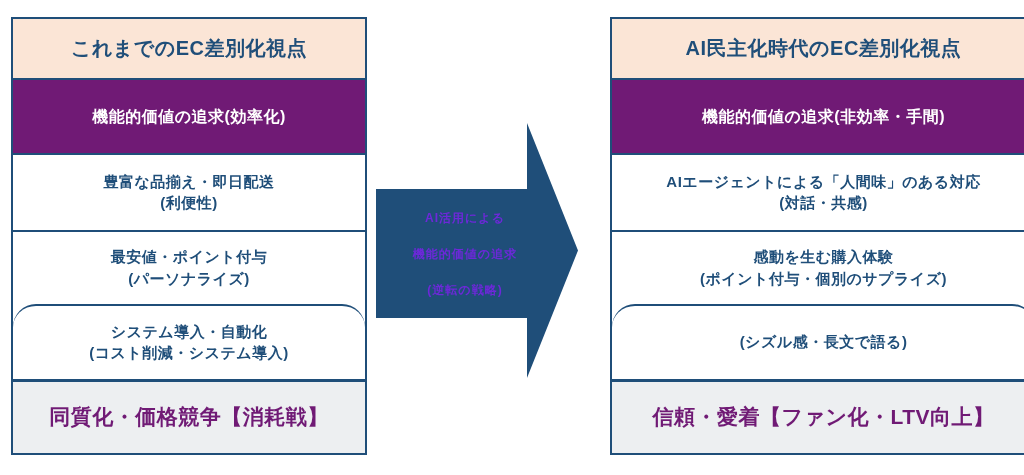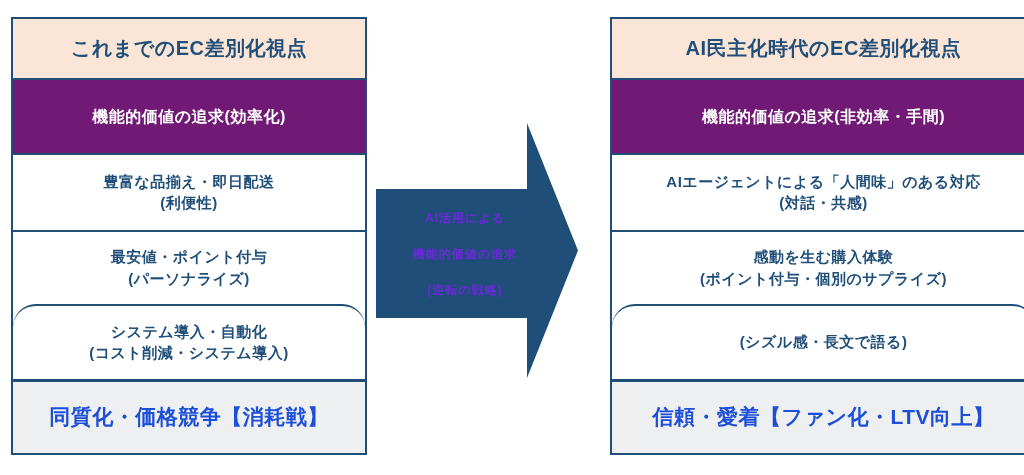--- a/index.html
+++ b/index.html
@@ -59,21 +59,21 @@
     font-size: 15px;
     font-weight: bold;
     border-top: 2px solid #1f4e79;
   }
   .row-item-1 { height: 78px; }
   .row-item-2 { height: 76px; }
   .row-item-3 { height: 76px; border-radius: 23px; }
   .row-outcome {
     height: 76px;
     background: #edeff1;
-    color: #1d4ed8;
+    color: #701a75;
     font-size: 21px;
     font-weight: bold;
     border-top: 3px solid #1f4e79;
   }
 
   .arrow {
     position: absolute;
     left: 376px;
     top: 123px;
     width: 202px;

